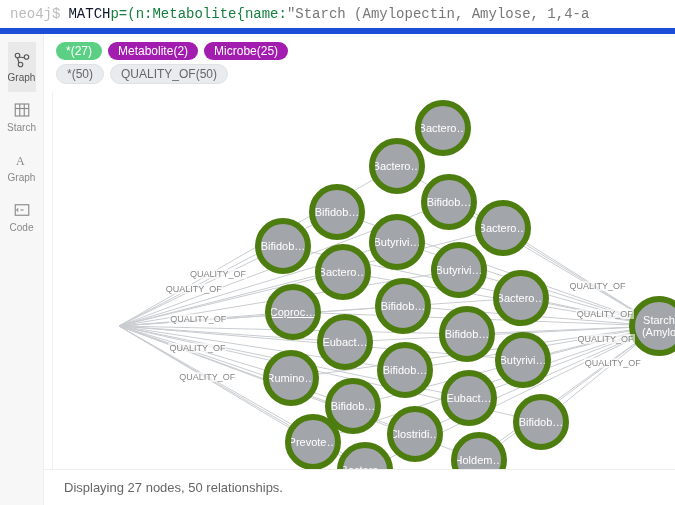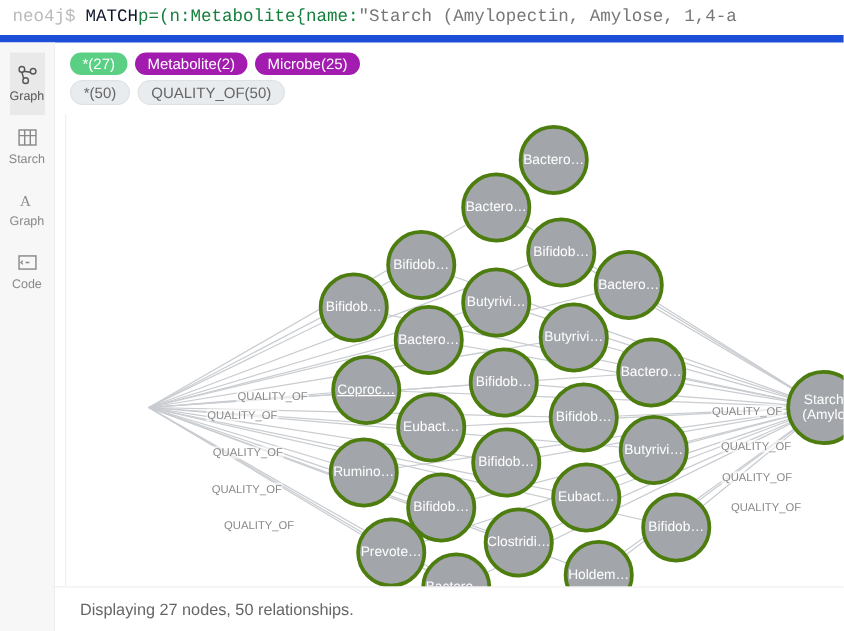--- a/index.html
+++ b/index.html
@@ -14,24 +14,24 @@
   .sideitem { width: 28px; height: 50px; display: flex; flex-direction: column; align-items: center; justify-content: center; cursor: pointer; color: #888; font-size: 10px; gap: 3px; }
   .sideitem.active { background: #e9e9e9; color: #555; }
   .sideitem svg { width: 18px; height: 18px; }
   .content { flex: 1; display: flex; flex-direction: column; position: relative; }
   .chips { padding: 8px 12px 4px 12px; display: flex; flex-wrap: wrap; gap: 6px; align-items: center; }
   .chip { border-radius: 12px; padding: 2px 10px; font-size: 12px; display: inline-flex; align-items: center; cursor: pointer; }
   .chip.green { background: #5bd085; color: #fff; }
   .chip.grey  { background: #a21caf; color: #fff; }
   .chip.light { background: #e9ecef; color: #666; border: 1px solid #dfe2e5; }
   .canvas { flex: 1; position: relative; background: #fff; margin: 4px 0 0 8px; border-left: 1px solid #f0f0f0; overflow: hidden; }
-  .node { position: absolute; border-radius: 50%; background: #a2a5aa; color: #fff; display: flex; align-items: center; justify-content: center; font-size: 11px; text-align: center; padding: 2px; overflow: hidden; cursor: pointer; border: 3px solid #4d7c0f; }
+  .node { position: absolute; border-radius: 50%; background: #a2a5aa; color: #fff; display: flex; align-items: center; justify-content: center; font-size: 11px; text-align: center; padding: 2px; overflow: hidden; cursor: pointer; border: 6px solid #4d7c0f; }
   svg.edges { position: absolute; inset: 0; width: 100%; height: 100%; }
   .edges line { stroke: #c9ccd0; stroke-width: 1; }
-  .edgelabel { position: absolute; font-size: 9px; color: #888; background: rgba(255,255,255,0.6); padding: 0 1px; white-space: nowrap; pointer-events: none; margin-top: 43px; }
+  .edgelabel { position: absolute; font-size: 9px; color: #888; background: rgba(255,255,255,0.6); padding: 0 1px; white-space: nowrap; pointer-events: none; }
   .status { padding: 10px 20px; font-size: 13px; color: #666; border-top: 1px solid #eee; }
 </style>
 </head>
 <body>
 
 <div class="querybar">
   <span class="prompt">neo4j$</span>
   <span class="kw">MATCH</span>
   <span class="ident"> p=(n:</span>
   <span class="ident">Metabolite</span>

